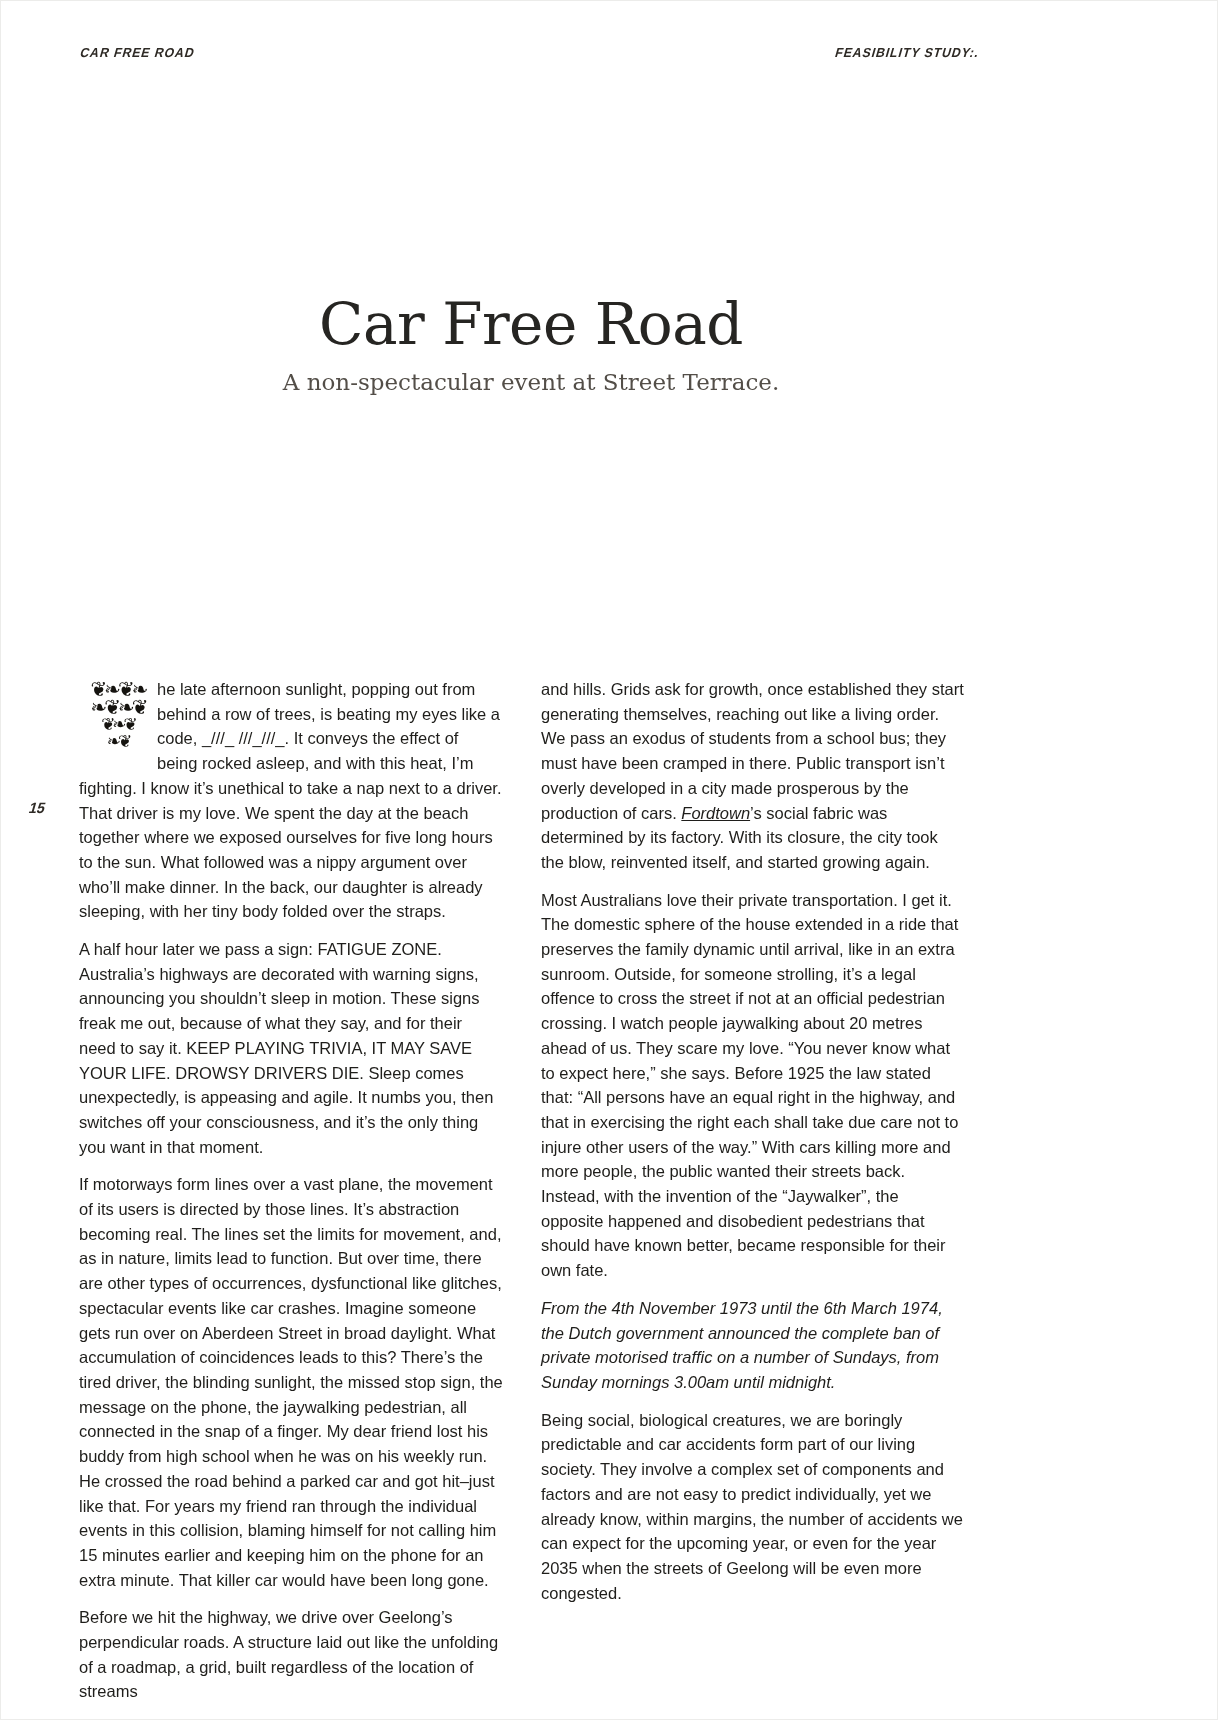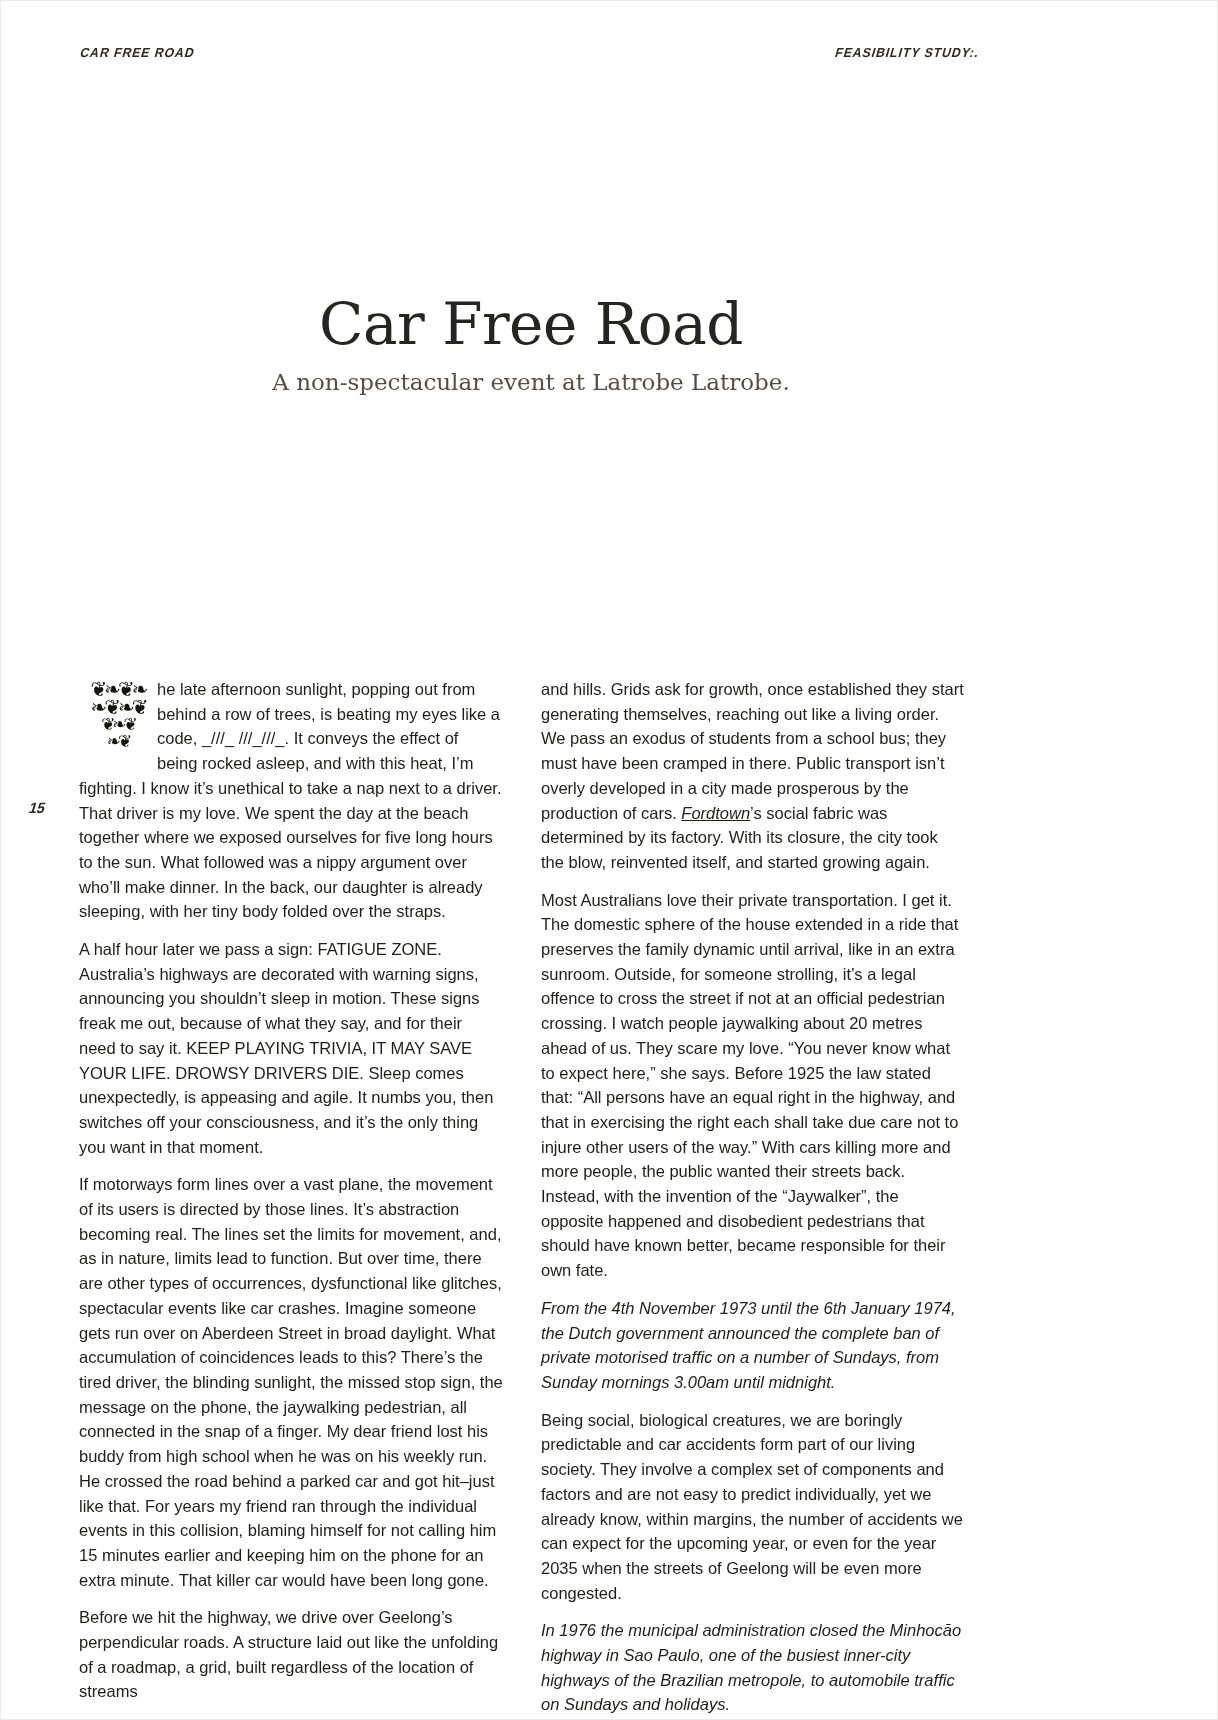--- a/index.html
+++ b/index.html
@@ -106,21 +106,21 @@
   <div class="masthead-right">
     <span class="stylized">FEASIBILITY STUDY:.</span>
   </div>
 
   <div class="page-number-wrap">
     <span class="stylized">15</span>
   </div>
 
   <div class="title-block">
     <h1 class="title">Car Free Road</h1>
-    <div class="subtitle">A non-spectacular event at Latrobe Latrobe.</div>
+    <div class="subtitle">A non-spectacular event at Street Terrace.</div>
   </div>
 
   <main class="columns">
 
     <section class="col">
       <p>
         <span class="dropcap" aria-hidden="true">
           <span class="dc-row">❦❧❦❧</span>
           <span class="dc-row">❧❦❧❦</span>
           <span class="dc-row narrow">❦❧❦</span>
@@ -140,24 +140,21 @@
     </section>
 
     <section class="col">
       <p>
         <span>and hills. Grids ask for growth, once established they start generating themselves, reaching out like a living order. We pass an exodus of students from a school bus; they must have been cramped in there. Public transport isn’t overly developed in a city made prosperous by the production of cars. </span><em class="inline-em">Fordtown</em><span>’s social fabric was determined by its factory. With its closure, the city took the blow, reinvented itself, and started growing again.</span>
       </p>
       <p>
         <span>Most Australians love their private transportation. I get it. The domestic sphere of the house extended in a ride that preserves the family dynamic until arrival, like in an extra sunroom. Outside, for someone strolling, it’s a legal offence to cross the street if not at an official pedestrian crossing. I watch people jaywalking about 20 metres ahead of us. They scare my love. “You never know what to expect here,” she says. Before 1925 the law stated that: “All persons have an equal right in the highway, and that in exercising the right each shall take due care not to injure other users of the way.” With cars killing more and more people, the public wanted their streets back. Instead, with the invention of the “Jaywalker”, the opposite happened and disobedient pedestrians that should have known better, became responsible for their own fate.</span>
       </p>
       <p class="italic">
-        <span>From the 4th November 1973 until the 6th January 1974, the Dutch government announced the complete ban of private motorised traffic on a number of Sundays, from Sunday mornings 3.00am until midnight.</span>
+        <span>From the 4th November 1973 until the 6th March 1974, the Dutch government announced the complete ban of private motorised traffic on a number of Sundays, from Sunday mornings 3.00am until midnight.</span>
       </p>
       <p>
         <span>Being social, biological creatures, we are boringly predictable and car accidents form part of our living society. They involve a complex set of components and factors and are not easy to predict individually, yet we already know, within margins, the number of accidents we can expect for the upcoming year, or even for the year 2035 when the streets of Geelong will be even more congested.</span>
-      </p>
-      <p class="italic">
-        <span>In 1976 the municipal administration closed the Minhocāo highway in Sao Paulo, one of the busiest inner-city highways of the Brazilian metropole, to automobile traffic on Sundays and holidays.</span>
       </p>
     </section>
 
   </main>
 </div>
 
 </body></html>

